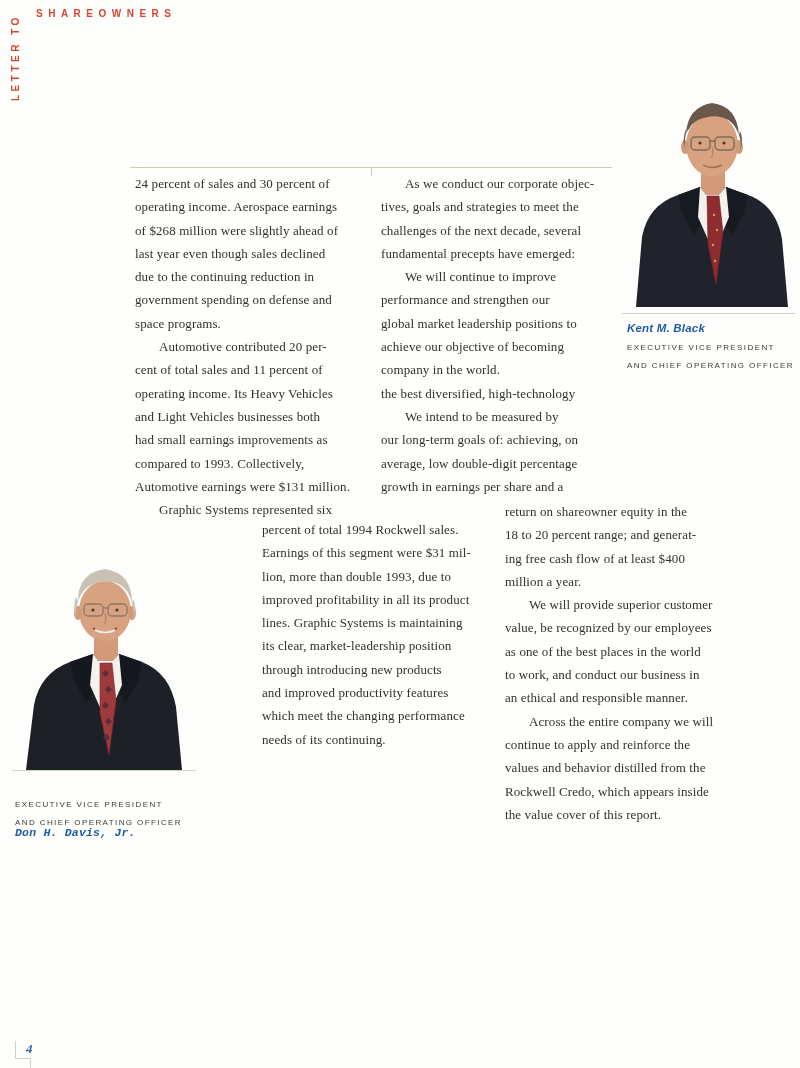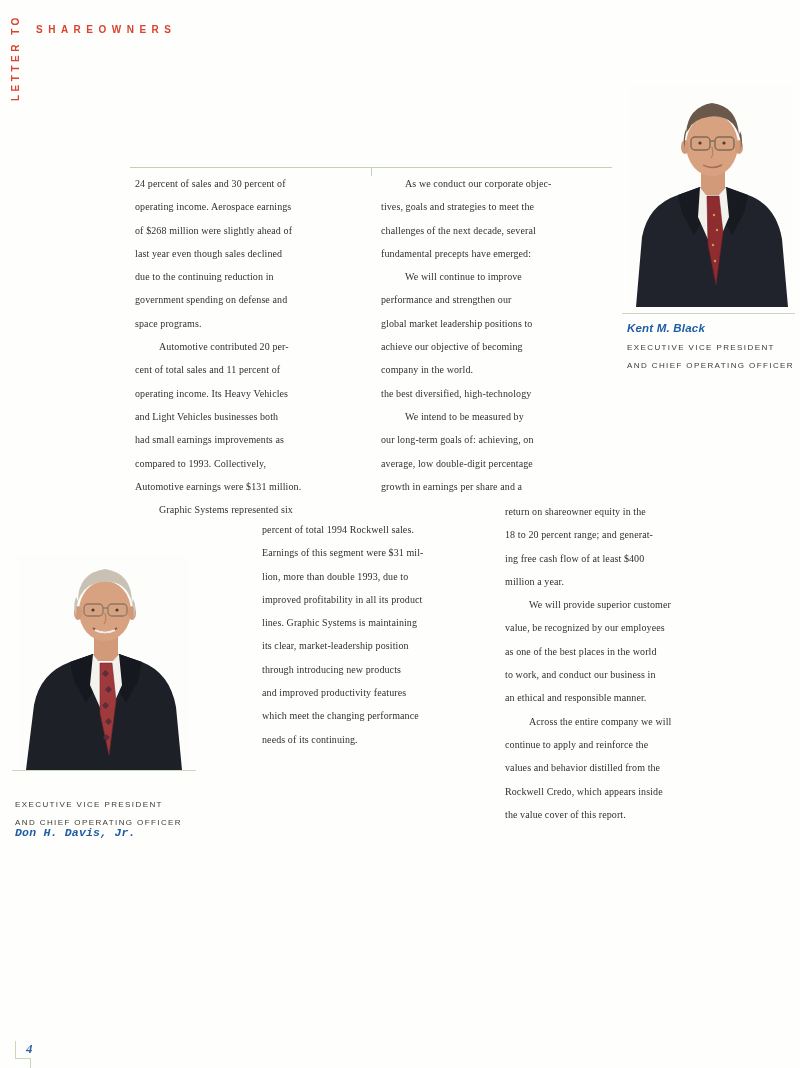--- a/index.html
+++ b/index.html
@@ -5,40 +5,40 @@
   html,body{margin:0;padding:0;background:#ffffff;}
   .page{
     position:relative;width:800px;height:1068px;background:#fefefdff;
     font-family:"Liberation Serif",serif;overflow:hidden;
     background:#fefefd;
   }
   
   .hdr-horizontal{
     position:absolute;left:36px;top:8px;
     font-family:"Liberation Sans",sans-serif;font-weight:bold;
-    font-size:10px;letter-spacing:5.5px;color:var(--accent-red,#d8442f);margin-top:16px;
+    font-size:10px;letter-spacing:5.5px;color:var(--accent-red,#d8442f);
   }
   .hdr-vertical{
     position:absolute;left:10px;top:101px;
     transform:rotate(-90deg);transform-origin:0 0;
     font-family:"Liberation Sans",sans-serif;font-weight:bold;
     font-size:10px;letter-spacing:3.5px;color:var(--accent-red,#d8442f);
     white-space:nowrap;
   }
   
   .rule{position:absolute;background:var(--rule-green,#c2d3b4);}
   .rule-top{left:130px;top:167px;width:482px;height:1px;}
   .rule-tick{left:371px;top:167px;width:1px;height:9px;}
   .rule-kent{left:622px;top:313px;width:173px;height:1px;background:#ccd5c6;}
   .rule-davis{left:12px;top:770px;width:184px;height:1px;background:#ccd8bd;}
   
   .textcol{position:absolute;}
   .tl{
     white-space:nowrap;height:23.3px;line-height:23.3px;
-    font-size:10px;color:var(--body-text,#33302c);letter-spacing:0.1px;
+    font-size:13px;color:var(--body-text,#33302c);letter-spacing:0.1px;
   }
   .tl.indent{padding-left:24px;}
   
   .cap-name{
     position:absolute;font-family:"Liberation Sans",sans-serif;
     font-weight:bold;font-style:italic;font-size:11.5px;
     color:var(--caption-blue,#1e5ca6);letter-spacing:0.2px;
   }
   .cap-title{
     position:absolute;font-family:"Liberation Sans",sans-serif;

